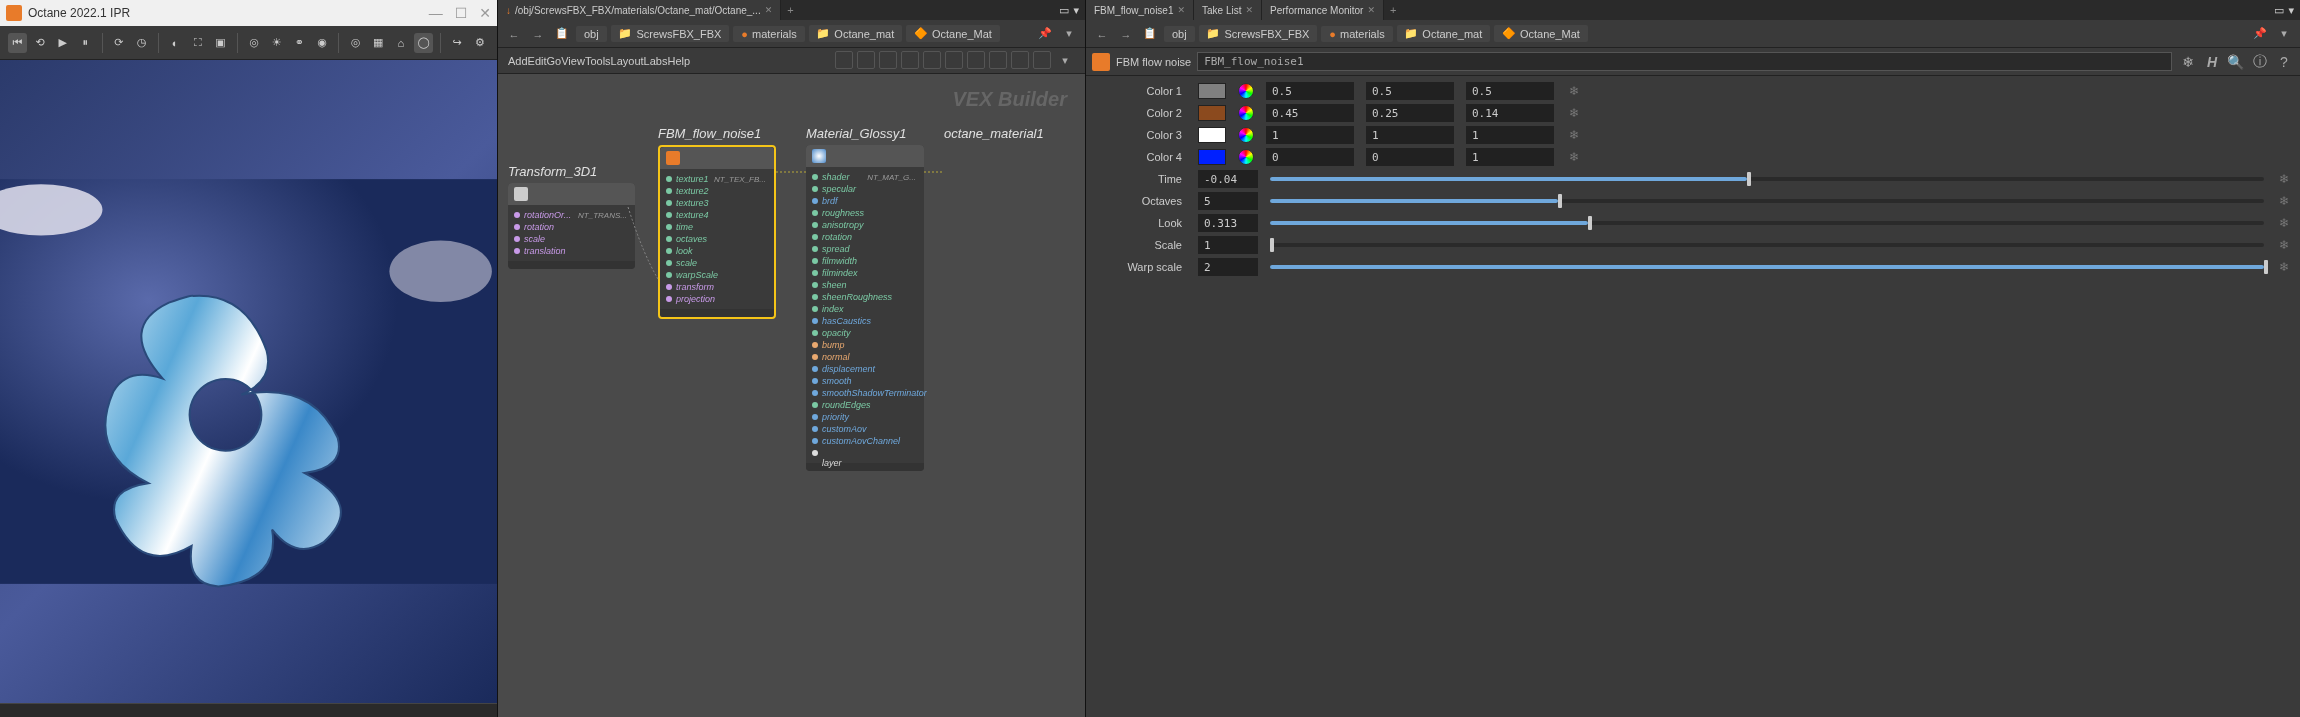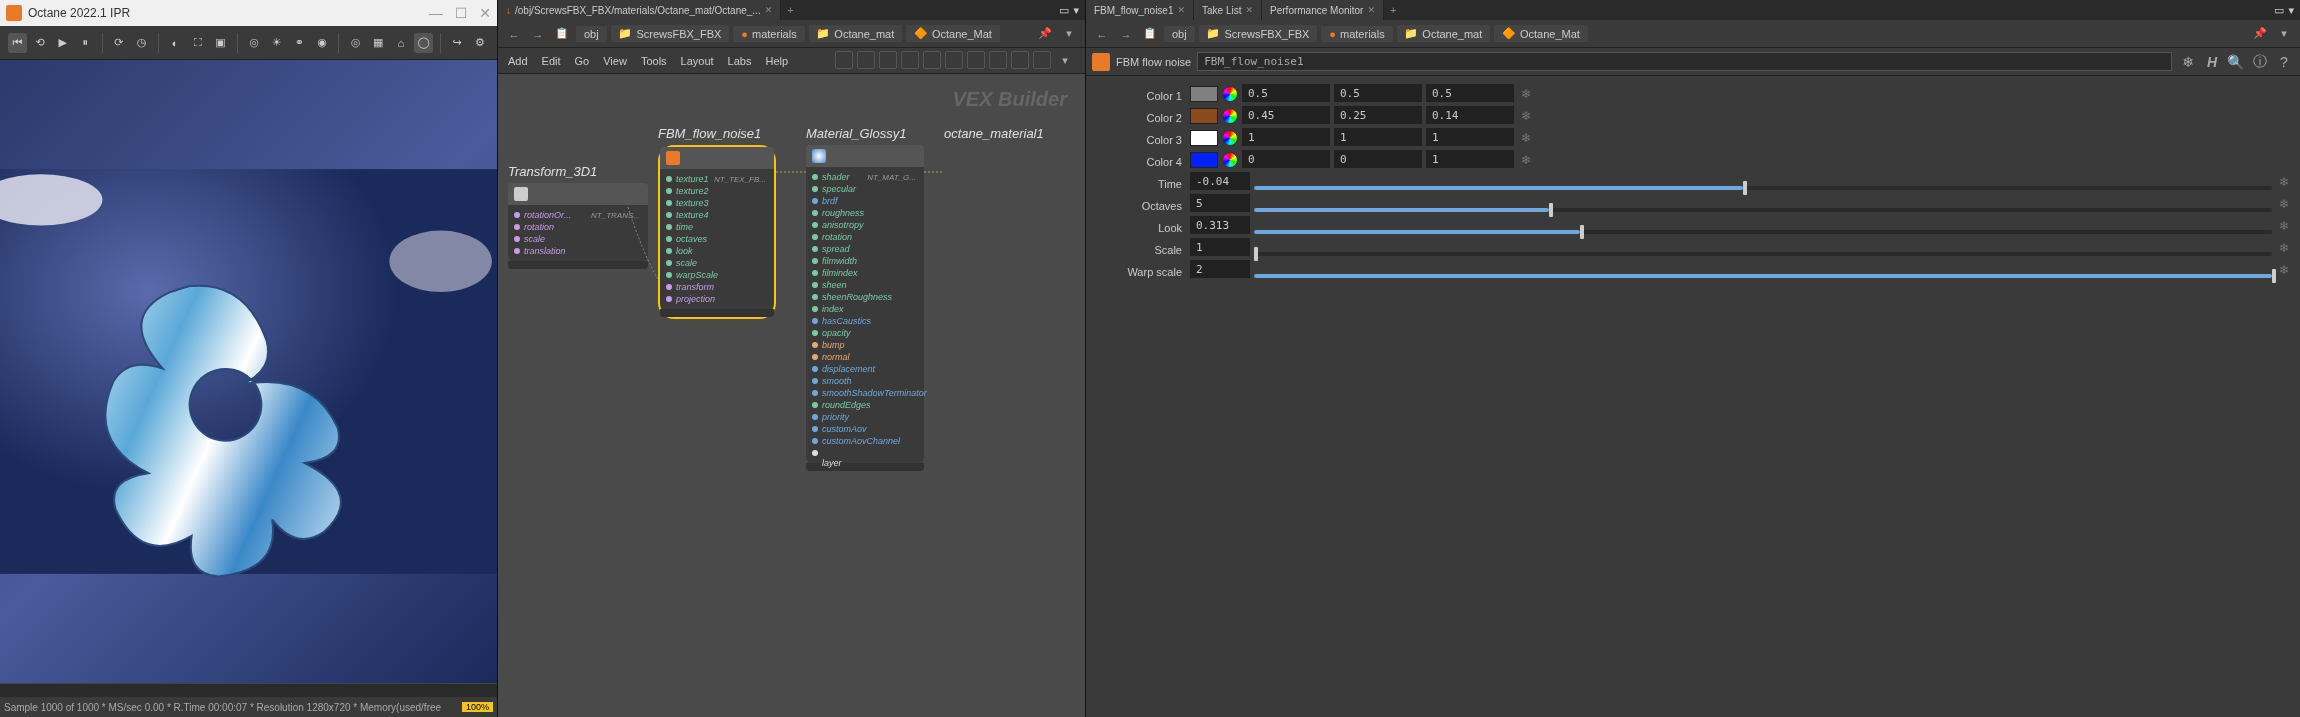--- a/index.html
+++ b/index.html
@@ -25,30 +25,30 @@
 
 .panel-vex { width: 588px; height: 100%; background: #3a3a3a; border-right: 1px solid #111; display: flex; flex-direction: column; }
 .tabbar { background: #2a2a2a; height: 20px; display: flex; align-items: center; }
 .tab { background: #3a3a3a; padding: 2px 8px; font-size: 10px; color: #ccc; border-right: 1px solid #222; height: 100%; display: flex; align-items: center; gap: 4px; }
 .tab .x { color: #888; font-size: 9px; }
 .tabplus { padding: 0 6px; color: #888; }
 .tabicons { margin-left: auto; display: flex; gap: 4px; padding: 0 6px; }
 .pathbar { background: #3a3a3a; height: 28px; display: flex; align-items: center; gap: 4px; padding: 0 6px; border-bottom: 1px solid #222; }
 .pathseg { background: #444; padding: 2px 8px; border-radius: 2px; font-size: 11px; display: flex; align-items: center; gap: 4px; }
 .navbtn { width: 20px; height: 20px; display: flex; align-items: center; justify-content: center; color: #aaa; }
-.menubar2 { background: #3a3a3a; height: 26px; display: flex; align-items: center; gap: 14px; padding: 0 10px; border-bottom: 1px solid #222; }
+.menubar2 { background: #3a3a3a; height: 26px; display: flex; align-items: center; padding: 0 10px; border-bottom: 1px solid #222; }
 .menubar2 .right-icons { margin-left: auto; display: flex; gap: 4px; }
 .ricon { width: 18px; height: 18px; border: 1px solid #555; border-radius: 2px; }
 .graph { flex: 1; background: #4a4a4a; position: relative; overflow: hidden; font-style: italic; }
 .vex-title { position: absolute; top: 14px; right: 18px; font-size: 20px; font-weight: bold; color: #666; }
 
 
 .node { position: absolute; }
 .node-title { color: #e0e0e0; font-size: 13px; margin-bottom: 4px; white-space: nowrap; }
-.node-body { background: #3a3a3a; border-radius: 16px; min-width: 110px; }
+.node-body { background: #3a3a3a; border-radius: 4px; min-width: 110px; }
 .node-header { height: 22px; background: #555; border-radius: 4px 4px 0 0; display: flex; align-items: center; padding: 0 6px; }
 .node-selected .node-body { border: 2px solid #f5c518; }
 .node-ports { padding: 4px 0; }
 .port { display: flex; align-items: center; padding: 0 6px; height: 12px; font-size: 9px; position: relative; }
 .port-dot { width: 6px; height: 6px; border-radius: 50%; margin-right: 4px; flex-shrink: 0; }
 .port-label { color: #7bc9a4; }
 .port-label.purple { color: #c89ae8; }
 .port-label.yellow { color: #e8d48a; }
 .port-label.blue { color: #6fa8dc; }
 .port-label.orange { color: #e8a86f; }
@@ -58,21 +58,21 @@
 .hicon { width: 14px; height: 14px; border-radius: 2px; margin-right: 4px; }
 
 
 .panel-params { flex: 1; height: 100%; background: #3a3a3a; display: flex; flex-direction: column; }
 .param-header { background: #3a3a3a; height: 28px; display: flex; align-items: center; padding: 0 6px; gap: 6px; border-bottom: 1px solid #222; }
 .param-header .nodeicon { width: 18px; height: 18px; background: #e87b2a; border-radius: 2px; }
 .param-header input { background: #2a2a2a; border: 1px solid #555; color: #aaa; padding: 2px 6px; font-size: 11px; font-family: monospace; flex: 1; }
 .param-header .hicons { display: flex; gap: 4px; margin-left: auto; }
 .hbtn { width: 20px; height: 20px; display: flex; align-items: center; justify-content: center; color: #aaa; font-size: 14px; }
 .params-body { flex: 1; padding: 4px 8px; }
-.param-row { display: flex; align-items: flex-end; height: 22px; gap: 4px; }
+.param-row { display: flex; align-items: center; height: 22px; gap: 12px; }
 .param-label { width: 92px; text-align: right; color: #ccc; font-size: 11px; padding-right: 4px; }
 .swatch { width: 28px; height: 16px; border: 1px solid #222; }
 .colorwheel { width: 16px; height: 16px; border-radius: 50%; background: conic-gradient(red, yellow, lime, cyan, blue, magenta, red); border: 1px solid #333; }
 .pinput { background: #212121; border: none; color: #ccc; padding: 2px 6px; font-size: 11px; font-family: monospace; width: 88px; height: 18px; }
 .slider-track { flex: 1; height: 4px; background: #2a2a2a; position: relative; border-radius: 2px; }
 .slider-fill { position: absolute; height: 100%; background: #6fa8dc; border-radius: 2px; }
 .slider-thumb { position: absolute; width: 4px; height: 14px; background: #ccc; top: -5px; border-radius: 1px; }
 .gear { width: 16px; height: 16px; color: #777; font-size: 12px; display: flex; align-items: center; justify-content: center; }
 .param-type { color: #ccc; font-size: 11px; }
 
@@ -134,24 +134,20 @@
       </defs>
       <rect width="485" height="395" fill="url(#bg1)"></rect>
       <ellipse cx="40" cy="30" rx="60" ry="25" fill="#d8d8e8" opacity="0.9"></ellipse>
       <ellipse cx="430" cy="90" rx="50" ry="30" fill="#c8c8d8" opacity="0.6"></ellipse>
       <g transform="translate(220,230) rotate(-15)">
         <path d="M 0,-120 Q 50,-110 55,-50 Q 55,-20 20,-15 Q 90,-10 100,50 Q 100,80 60,75 Q 110,120 60,145 Q 30,155 15,120 Q 10,170 -50,160 Q -80,150 -65,115 Q -120,130 -130,70 Q -130,40 -90,45 Q -140,0 -100,-50 Q -80,-70 -50,-50 Q -80,-110 -25,-120 Q 0,-122 0,-120 Z M 0,-35 A 35 35 0 1 0 0.1,-35 Z" fill="url(#marble)" stroke="#2a4a7a" stroke-width="2" fill-rule="evenodd"></path>
       </g>
     </svg>
   </div>
   <div class="viewport-scroll"></div>
-  <div class="statusbar">
-    <span>Sample 1000 of 1000 * MS/sec 0.00 * R.Time 00:00:07 * Resolution 1280x720 * Memory(used/free</span>
-    <span class="pct">100%</span>
-  </div>
 </div>
 
 <div class="panel-vex">
   <div class="tabbar">
     <div class="tab">
       <span style="color:#e87b2a">↓</span>
       <span>/obj/ScrewsFBX_FBX/materials/Octane_mat/Octane_...</span>
       <span class="x">✕</span>
     </div>
     <div class="tabplus">+</div>
@@ -208,21 +204,21 @@
       <div class="ricon"></div>
       <div class="ricon"></div>
       <div class="navbtn">▾</div>
     </div>
   </div>
   <div class="graph">
     <div class="vex-title">VEX Builder</div>
 
     <div class="node" style="left:10px; top:90px">
       <div class="node-title">Transform_3D1</div>
-      <div class="node-body" style="width:140px">
+      <div class="node-body" style="width:127px">
         <div class="node-header">
             <div class="hicon" style="background:#ccc"></div>
           </div>
         <div class="node-ports">
           <div class="port">
               <div class="port-dot" style="background:#c89ae8"></div>
               <span class="port-label purple">rotationOr...</span>
               <span class="port-tag">NT_TRANS...</span>
             </div>
           <div class="port">

